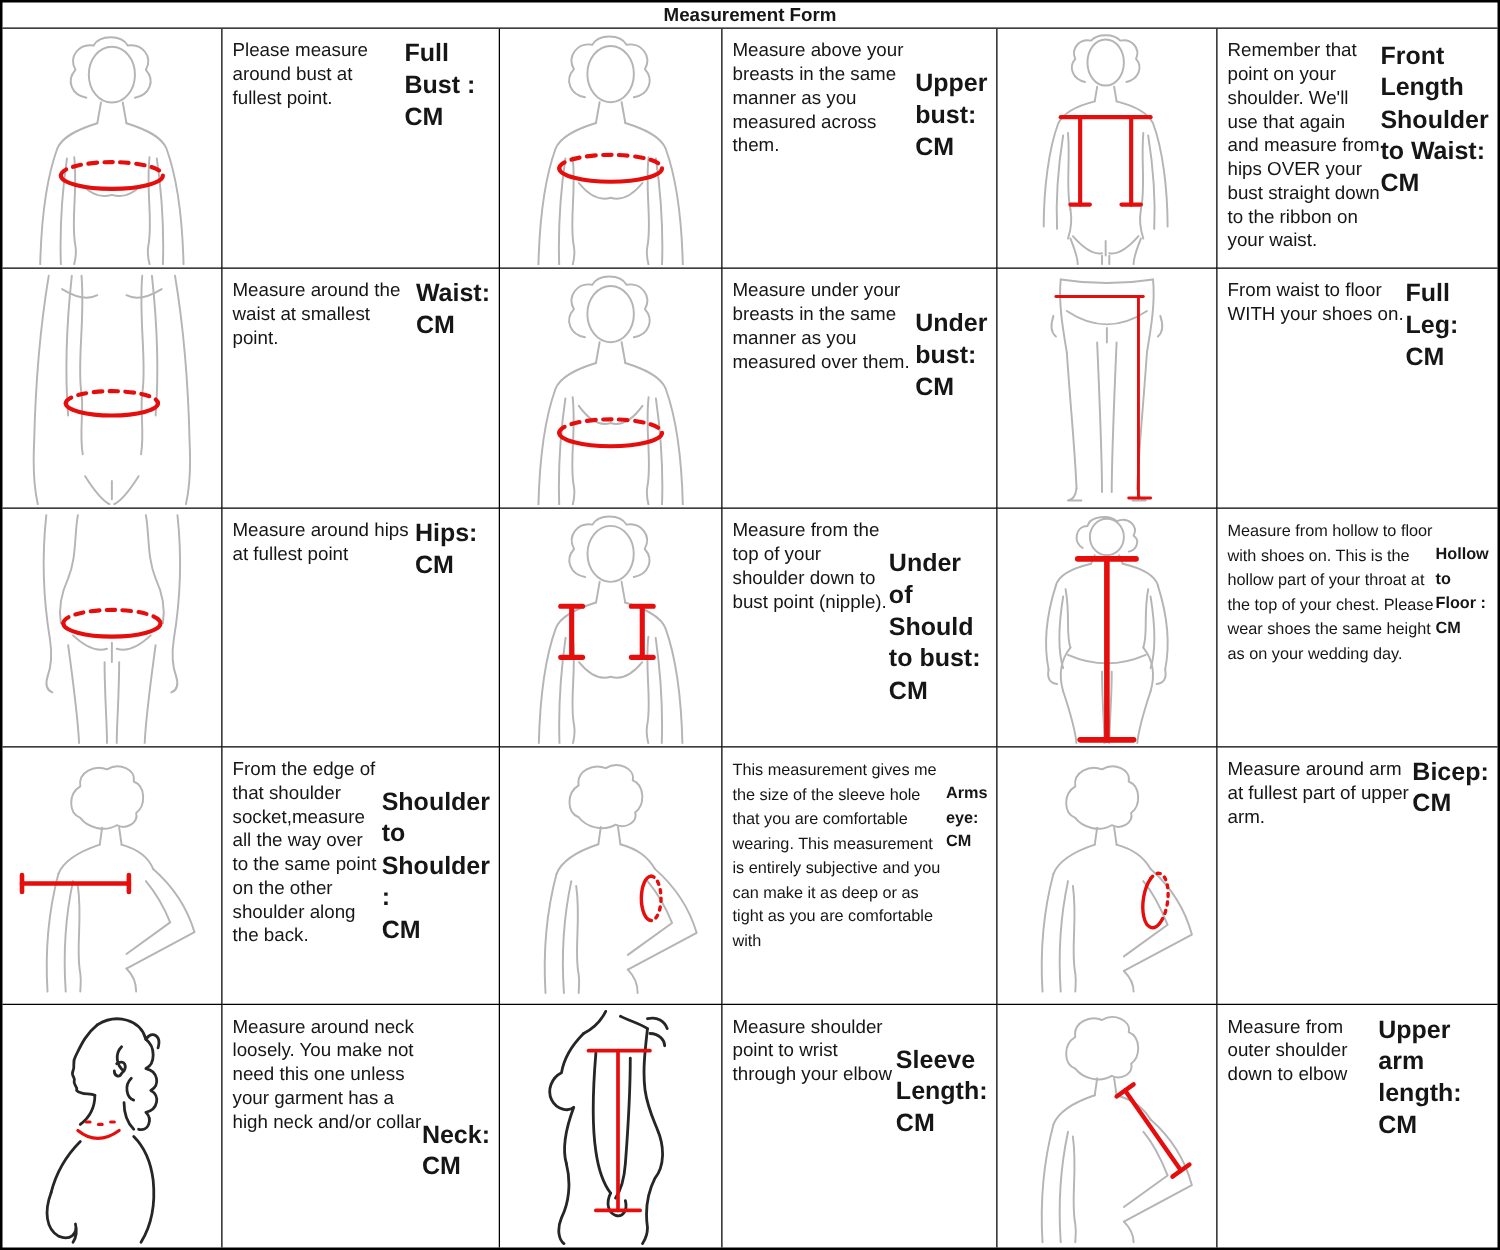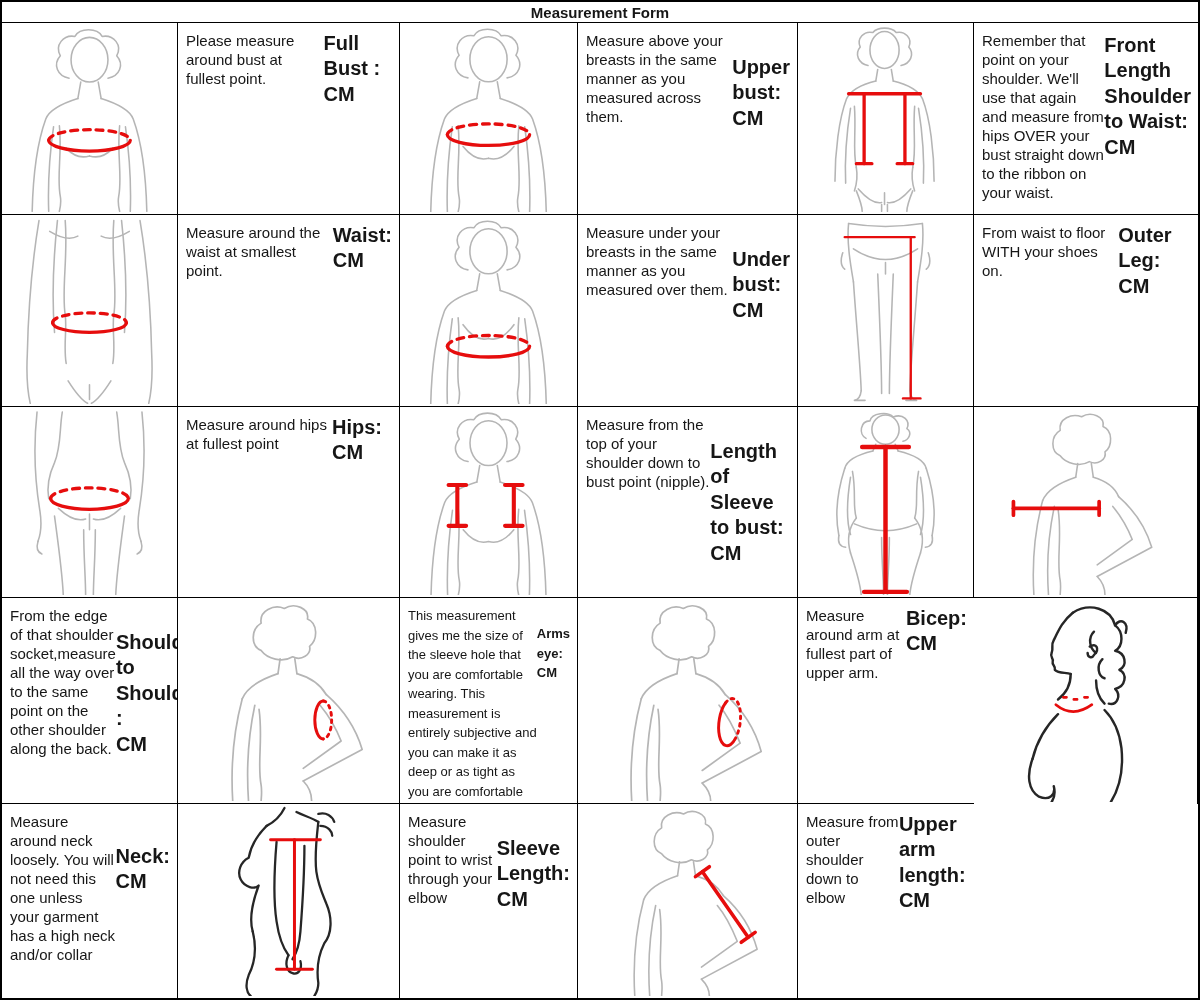--- a/index.html
+++ b/index.html
@@ -15,21 +15,21 @@
   .last-col{border-right:none;}
   .last-row{border-bottom:none;}
   .img{display:flex;align-items:center;justify-content:center;padding:2px;}
   .img svg{width:100%;height:100%;}
   .txt{display:flex;flex-direction:row;padding:8px 7px 6px 8px;font-size:15px;line-height:1.27;}
   .vc{justify-content:flex-start;}
   .vt{justify-content:flex-start;}
   .txt p{margin:0;white-space:pre-wrap;}
   .label{font-weight:bold;margin-top:26px;white-space:pre-wrap;font-size:20px;}
   .gap-lg .label{margin-top:24px;}
-  .gap-xl .label{margin-top:32px;}
+  .gap-xl .label{margin-top:84px;}
   .label-tight .label{margin-top:2px;}
   .small p{font-size:13px;line-height:1.5;}
   .small .label{margin-top:18px;}
   
   .fig{stroke:#b5b5b5;stroke-width:1.6;fill:none;stroke-linecap:round;stroke-linejoin:round;}
   .dark{stroke:#262626;stroke-width:2.3;fill:none;stroke-linecap:round;stroke-linejoin:round;}
   .red{stroke:#e60d0d;fill:none;stroke-linecap:round;}
 </style>
 </head>
 <body>
@@ -170,21 +170,21 @@
       </g>
       <g class="red" stroke-width="2.4">
         <path d="M46,20 L118,20"></path>
         <path d="M114,20 L114,186"></path>
         <path d="M106,186 L124,186"></path>
       </g>
     </svg>
   </div>
   <div class="cell txt vc last-col">
     <p>From waist to floor WITH your shoes on.</p>
-    <p class="label">Outer Leg:  CM</p>
+    <p class="label">Full Leg:  CM</p>
   </div>
 
   <div class="cell img">
     <svg viewBox="0 0 176 191" preserveAspectRatio="xMidYMid meet">
       <g class="fig">
         <path d="M60,3 C57,20 59,38 52,55 C46,68 44,80 46,92"></path>
         <path d="M116,3 C119,20 117,38 124,55 C130,68 132,80 130,92"></path>
         <path d="M34,3 C30,40 32,75 37,105 C39,118 38,128 35,136"></path>
         <path d="M142,3 C146,40 144,75 139,105 C137,118 138,128 141,136"></path>
         <path d="M35,136 Q32,146 39,149 M141,136 Q144,146 137,149"></path>
@@ -217,21 +217,21 @@
         <path d="M62,124 Q75,140 88,136 M114,124 Q101,140 88,136"></path>
       </g>
       <g class="red" stroke-width="4.2">
         <path d="M56,78 L56,120 M47,78 L65,78 M47,120 L65,120"></path>
         <path d="M114,78 L114,120 M105,78 L123,78 M105,120 L123,120"></path>
       </g>
     </svg>
   </div>
   <div class="cell txt vt gap-lg">
     <p>Measure from the top of your shoulder down to bust point (nipple).</p>
-    <p class="label">Length of Sleeve to bust:  CM</p>
+    <p class="label">Under of Should to bust:  CM</p>
   </div>
   <div class="cell img">
     <svg viewBox="0 0 176 191" preserveAspectRatio="xMidYMid meet">
       <g class="fig">
         <path d="M68,30 C60,26 62,12 72,12 C74,4 90,2 96,8 C106,4 114,12 110,20 C116,24 112,32 106,33"></path>
         <ellipse cx="88" cy="21" rx="14" ry="15"></ellipse>
         <path d="M78,36 L75,43 M98,36 L101,43"></path>
         <path d="M75,43 C58,47 48,53 46,61 M101,43 C118,47 128,53 130,61"></path>
         <path d="M46,61 C38,86 36,110 40,130 M130,61 C138,86 140,110 136,130"></path>
         <path d="M40,130 Q38,141 47,142 M136,130 Q138,141 129,142"></path>
@@ -242,20 +242,24 @@
         <path d="M52,148 C58,166 62,180 63,191 M124,148 C118,166 114,180 113,191"></path>
         <path d="M84,132 C84,156 86,176 86,191 M92,132 C92,156 90,176 90,191"></path>
       </g>
       <g class="red" stroke-width="4.6">
         <path d="M64,39 L112,39"></path>
         <path d="M88,39 L88,188"></path>
         <path d="M66,188 L110,188"></path>
       </g>
     </svg>
   </div>
+  <div class="cell txt vt small last-col">
+    <p>Measure from hollow to floor with shoes on. This is the hollow part of your throat at the top of your chest. Please wear shoes the same height as on your wedding day.</p>
+    <p class="label">Hollow to Floor :  CM</p>
+  </div>
 
   <div class="cell img">
     <svg viewBox="0 0 176 191" preserveAspectRatio="xMidYMid meet">
       <g class="fig">
         <path d="M62,48 C52,44 52,28 62,22 C60,10 74,4 84,8 C94,2 108,8 106,18 C116,22 116,38 108,44 C110,52 100,58 92,54 C82,60 68,56 62,48"></path>
         <path d="M80,56 L78,70 M94,56 L96,70"></path>
         <path d="M78,70 C60,76 48,84 44,94 M96,70 C110,74 118,80 122,90"></path>
         <path d="M44,94 C36,124 33,158 35,191 M56,100 C50,128 48,162 50,191"></path>
         <path d="M122,90 C138,104 150,122 156,142 M156,142 L100,172 M116,100 C126,112 132,124 136,134 M136,134 L100,160"></path>
         <path d="M60,104 C64,132 58,156 62,176 C63,183 62,188 62,191"></path>
@@ -327,21 +331,21 @@
         <path d="M62,108 C50,120 42,134 38,150 M106,104 C114,112 120,124 122,140 C124,160 120,178 112,191"></path>
         <path d="M38,150 C32,166 34,180 44,186 C54,190 60,184 58,176 C60,184 58,188 56,191"></path>
       </g>
       <g class="red" stroke-width="2.6">
         <path d="M60,99 Q76,112 94,99"></path>
         <path d="M67,92 L70,92 M77,94 L80,94 M87,92 L90,92"></path>
       </g>
     </svg>
   </div>
   <div class="cell txt vt gap-xl last-row">
-    <p>Measure around neck loosely. You will not need this one unless your garment has a high neck and/or collar</p>
+    <p>Measure around neck loosely. You make not need this one unless your garment has a high neck and/or collar</p>
     <p class="label">Neck:  CM</p>
   </div>
   <div class="cell img last-row">
     <svg viewBox="0 0 176 191" preserveAspectRatio="xMidYMid meet">
       <g class="dark">
         <path d="M84,2 C80,10 74,16 66,20 M96,6 C104,10 112,12 118,16"></path>
         <path d="M118,8 C126,6 132,10 134,16 M120,20 C128,20 132,26 132,30"></path>
         <path d="M66,20 C56,30 50,40 48,52 C40,56 36,66 40,74 C44,82 54,84 58,80 C52,96 48,112 52,126"></path>
         <path d="M52,126 C56,142 54,158 48,170 C44,180 46,188 50,191"></path>
         <path d="M118,16 C116,34 114,50 116,66 C118,80 122,88 126,98 C132,112 132,128 124,138 C118,150 116,164 118,178 C118,184 116,188 114,191"></path>

